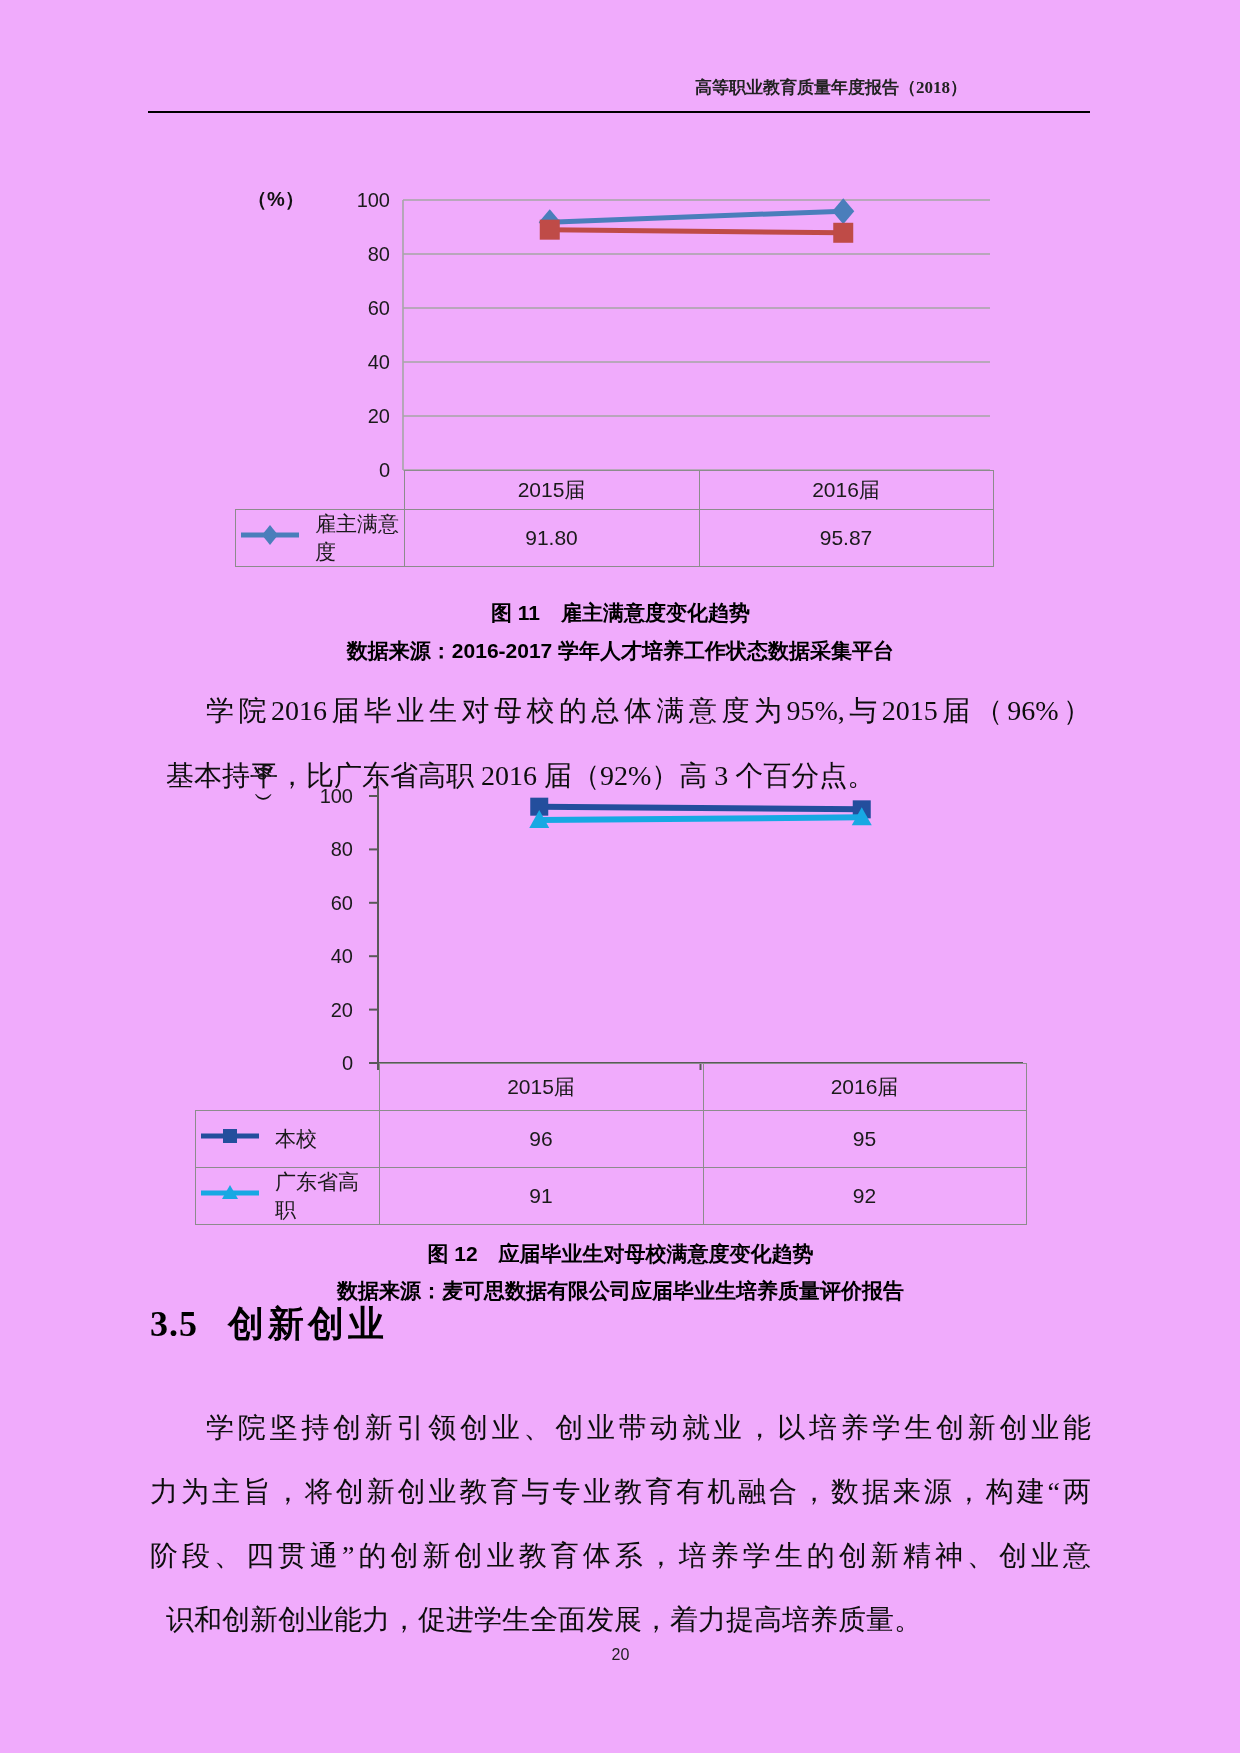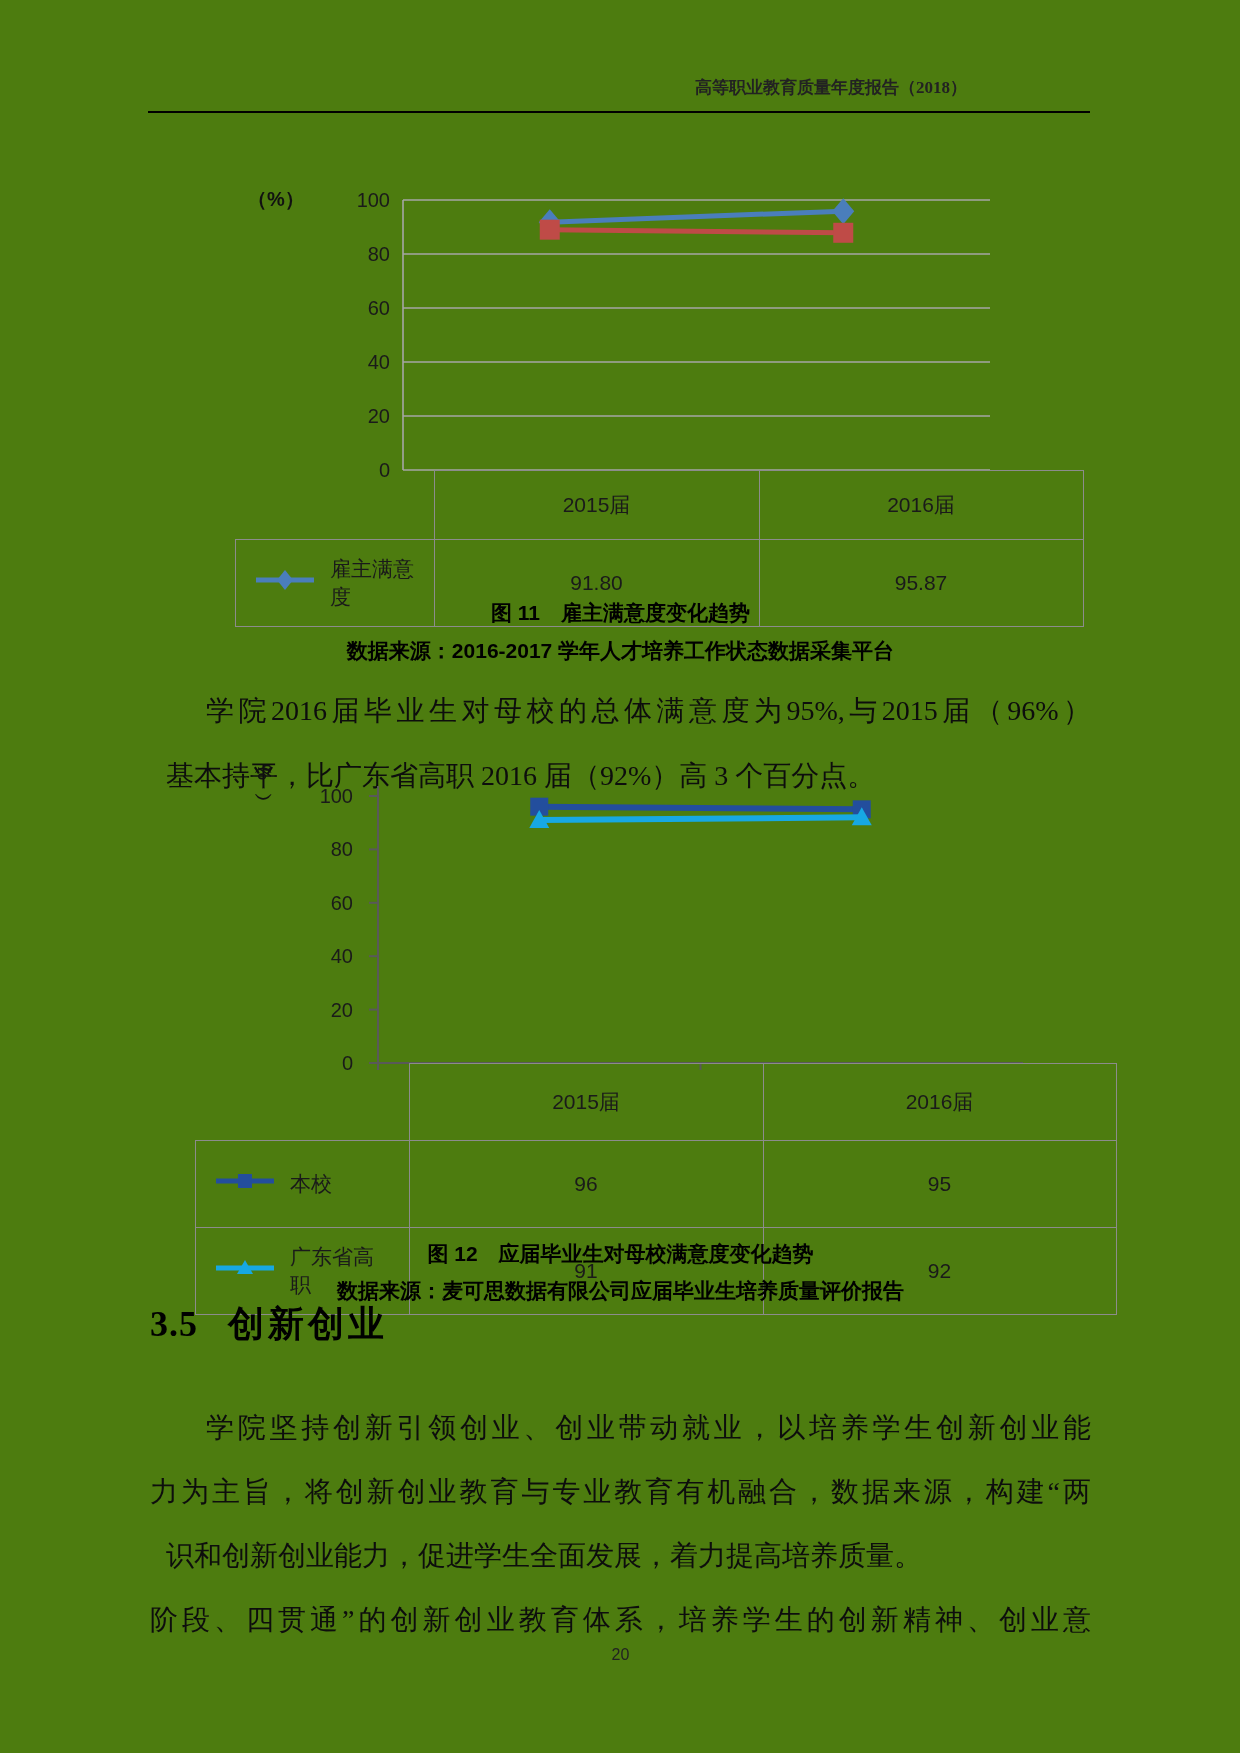--- a/index.html
+++ b/index.html
@@ -1,36 +1,36 @@
 <!DOCTYPE html>
 <html><head>
 <meta charset="utf-8">
 <style>
   html,body{margin:0;padding:0;background:#fff;}
-  .page{position:relative;width:1240px;height:1753px;background:#4d7c0f;overflow:hidden;
+  .page{position:relative;width:1240px;height:1753px;background:#f0abfc;overflow:hidden;
         font-family:"Liberation Serif",serif;color:#111;}
   
   .hdr-title{position:absolute;top:76px;right:273px;font-size:17px;font-weight:bold;
              font-family:"Liberation Serif",serif;color:#222;}
   .hdr-rule{position:absolute;top:111px;left:148px;width:942px;height:2px;background:#000;}
   
   .chart-svg{position:absolute;}
   #svg1{left:210px;top:180px;}
   #svg2{left:180px;top:755px;}
   .chart-svg text{font-family:"Liberation Sans",sans-serif;}
   
   .unit1{position:absolute;left:247px;top:186px;font-size:20px;font-weight:bold;
          font-family:"Liberation Sans",sans-serif;}
   .unit2{position:absolute;left:252px;top:762px;font-size:18px;font-weight:bold;
          writing-mode:vertical-rl;letter-spacing:2px;font-family:"Liberation Sans",sans-serif;}
   
   table.fig-table{position:absolute;border-collapse:collapse;table-layout:fixed;
                   font-family:"Liberation Sans",sans-serif;color:#1a1a1a;}
   table.fig-table td{border:1.5px solid #8c8c8c;text-align:center;vertical-align:middle;
-                     font-size:21px;padding:15px;}
+                     font-size:21px;padding:0;}
   table.fig-table td.blank{border:none;}
   table.fig-table td.legend{text-align:left;}
   .legend-wrap{display:flex;align-items:center;gap:14px;padding-left:3px;}
   .legend-label{font-size:21px;}
   #table1{left:235px;top:470px;}
   #table2{left:195px;top:1063px;}
   
   .fig-caption{position:absolute;left:150px;width:941px;text-align:center;font-weight:bold;
                font-size:21px;font-family:"Liberation Sans",sans-serif;color:#000;}
   .fig-source{position:absolute;left:150px;width:941px;text-align:center;font-weight:bold;
@@ -182,19 +182,19 @@
   <div id="cap2" class="fig-caption">图 12　应届毕业生对母校满意度变化趋势</div>
   <div id="src2" class="fig-source">数据来源：麦可思数据有限公司应届毕业生培养质量评价报告</div>
 
   <div class="section-h">
     <span class="num">3.5</span><span class="ttl">创新创业</span>
   </div>
 
   <div id="para2" class="para">
     <div class="ln indent">学院坚持创新引领创业、创业带动就业，以培养学生创新创业能</div>
     <div class="ln">力为主旨，将创新创业教育与专业教育有机融合，数据来源，构建“两</div>
+    <div class="ln">阶段、四贯通”的创新创业教育体系，培养学生的创新精神、创业意</div>
     <div class="ln last">识和创新创业能力，促进学生全面发展，着力提高培养质量。</div>
-    <div class="ln">阶段、四贯通”的创新创业教育体系，培养学生的创新精神、创业意</div>
   </div>
 
   <div class="page-num">20</div>
 
 </div>
 
 </body></html>

